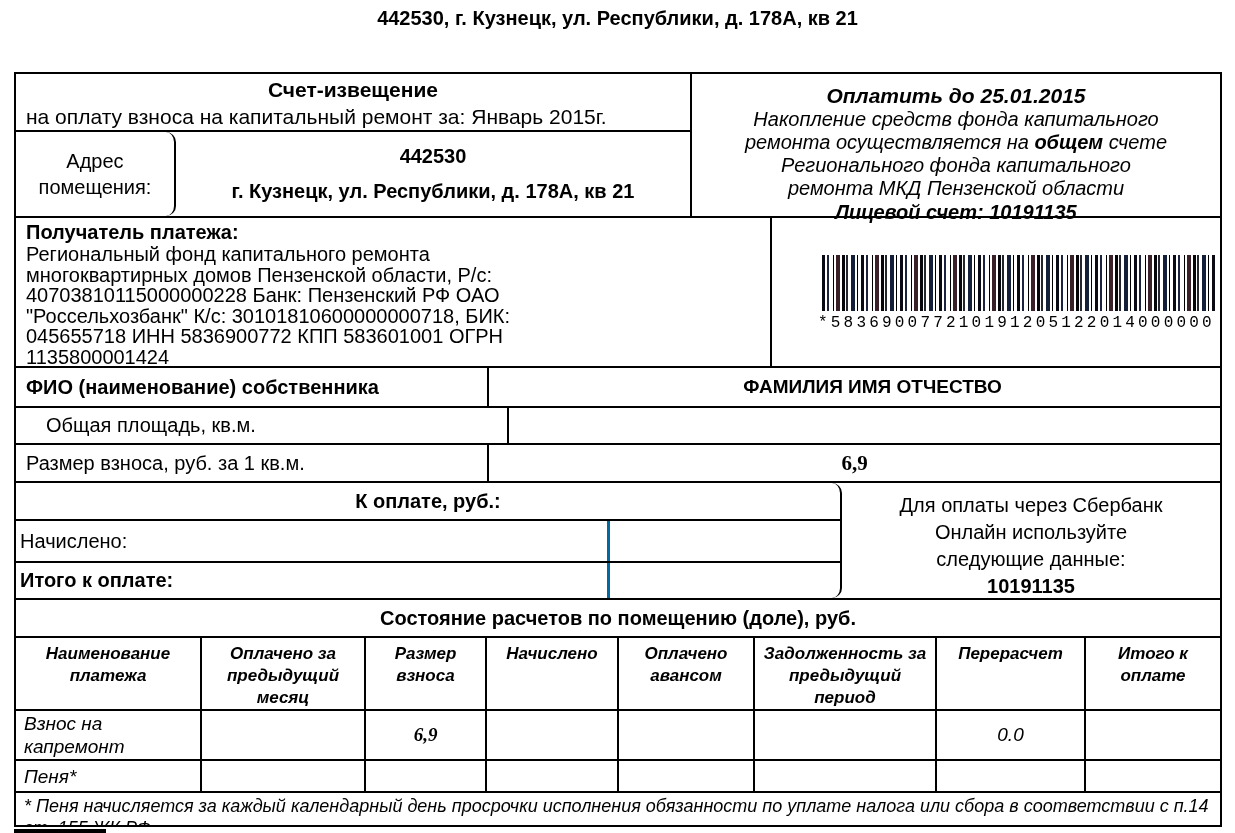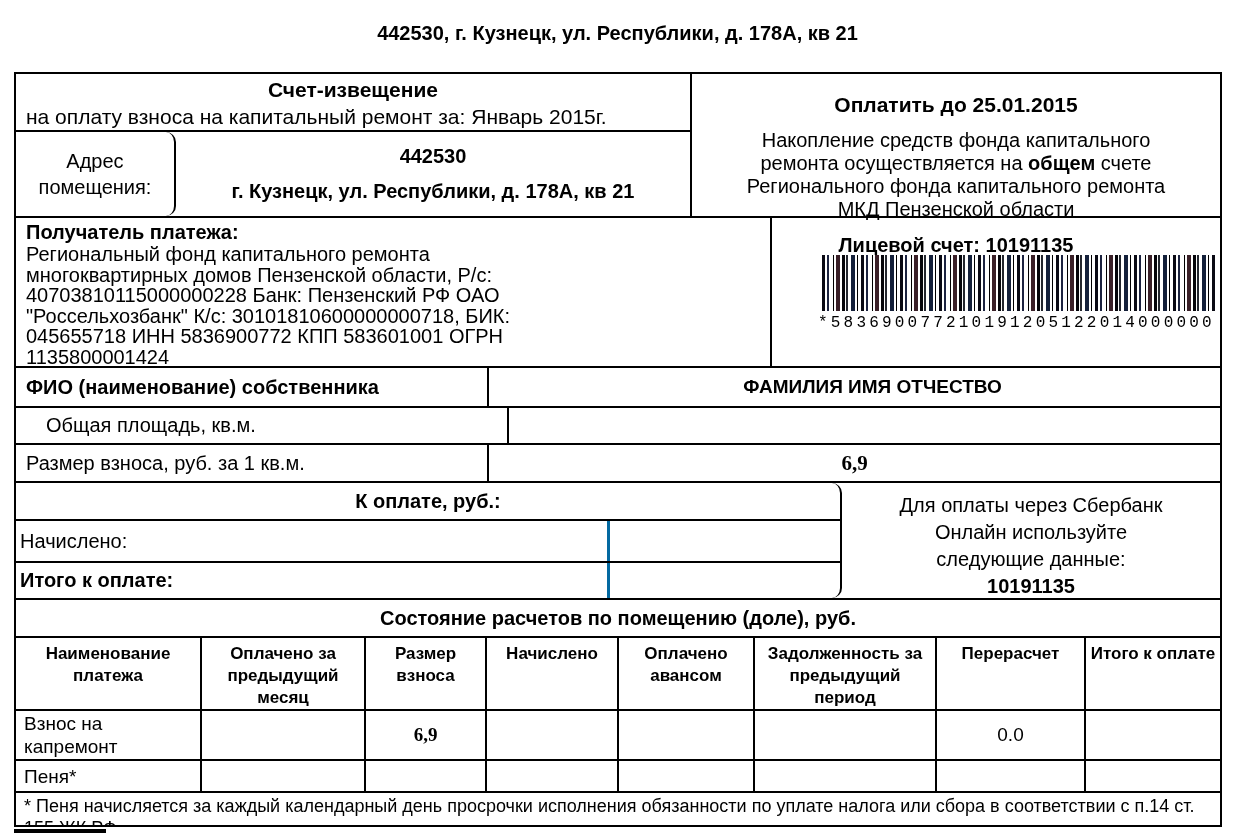--- a/index.html
+++ b/index.html
@@ -4,42 +4,42 @@
 <style>
   * { margin:0; padding:0; box-sizing:border-box; }
   html,body { background:#fff; }
   .sheet {
     position:relative; width:1235px; height:833px;
     background:#ffffff; color:#000;
     font-family:"Liberation Sans", sans-serif;
     overflow:hidden;
   }
   .doc-title {
-    position:absolute; top:22px; left:0; width:100%;
+    position:absolute; top:7px; left:0; width:100%;
     text-align:center; font-weight:bold; font-size:20px;
   }
   .main {
     position:absolute; left:14px; top:72px; width:1208px; height:755px;
     border:2px solid #000; overflow:hidden;
   }
   .row { display:flex; border-bottom:2px solid #000; }
   
   .s1 { height:144px; }
   .s1-left { width:676px; border-right:2px solid #000; display:flex; flex-direction:column; }
   .invoice-head { height:58px; border-bottom:2px solid #000; padding-top:2px; }
   .invoice-title { text-align:center; font-weight:bold; font-size:21px; line-height:27px; }
   .invoice-sub { font-size:21px; line-height:27px; padding-left:10px; white-space:nowrap; }
   .addr-row { flex:1; display:flex; }
   .addr-label { width:160px; border-right:2px solid #000; display:flex; align-items:center; justify-content:center; text-align:center; font-size:20px; line-height:26px; padding:8px 8px;border-radius:10px; }
   .addr-value { flex:1; display:flex; flex-direction:column; justify-content:space-evenly; text-align:center; }
   .addr-zip { font-weight:bold; font-size:20px; }
   .addr-street { font-weight:bold; font-size:20px; }
-  .s1-right { flex:1; text-align:center; padding-top:19px; }
+  .s1-right { flex:1; text-align:center; padding-top:10px;font-style:italic; }
   .pay-deadline { font-weight:bold; font-size:21px; line-height:24px; }
-  .fund-note { width:436px; margin:12px auto; font-size:20px; line-height:23px; }
+  .fund-note { width:436px; margin:0 auto; font-size:20px; line-height:23px; }
   .personal-account { font-weight:bold; font-size:20px; line-height:24px; }
   
   .s2 { height:150px; }
   .s2-left { width:756px; border-right:2px solid #000; padding:3px 0 0 10px; }
   .recipient-label { font-weight:bold; font-size:20px; line-height:23px; }
   .recipient-details { width:548px; font-size:20px; line-height:20.5px; }
   .s2-right { flex:1; padding-top:37px; }
   .barcode-bars {
     margin-left:50px; width:393px; height:56px;
     background:repeating-linear-gradient(90deg,
@@ -77,21 +77,21 @@
   .pay-row .p-value { flex:1; }
   .pr-nach { height:42px; border-bottom:2px solid #000; }
   .pr-itogo { flex:1; }
   .pr-itogo .p-label { font-weight:bold; }
   .s4-right { flex:1; text-align:center; padding-top:9px; }
   .sber-note { width:300px; margin:0 auto; font-size:20px; line-height:27px; }
   .sber-account { font-weight:bold; font-size:20px; line-height:27px; }
   
   .st-title { height:38px; border-bottom:2px solid #000; text-align:center; font-weight:bold; font-size:20px; line-height:36px; }
   table.st { width:100%; border-collapse:collapse; table-layout:fixed; }
-  table.st th, table.st td { border:2px solid #000; }
+  table.st th, table.st td { border:2px solid #000;font-style:italic; }
   table.st th { font-weight:bold; font-size:17px; text-align:center; vertical-align:top; padding:5px 4px 0 4px; line-height:22px; }
   table.st td { font-size:19px; vertical-align:middle; }
   table.st .c-name { text-align:left; padding-left:8px; padding-right:14px; line-height:23px; }
   table.st .c-num { text-align:center; }
   table.st tr.hdr th { border-top:none; }
   table.st th:first-child, table.st td:first-child { border-left:none; }
   table.st th:last-child, table.st td:last-child { border-right:none; }
   table.st tr.hdr { height:65px; }
   table.st tr.r1 { height:50px; }
   table.st tr.r2 { height:32px; }

